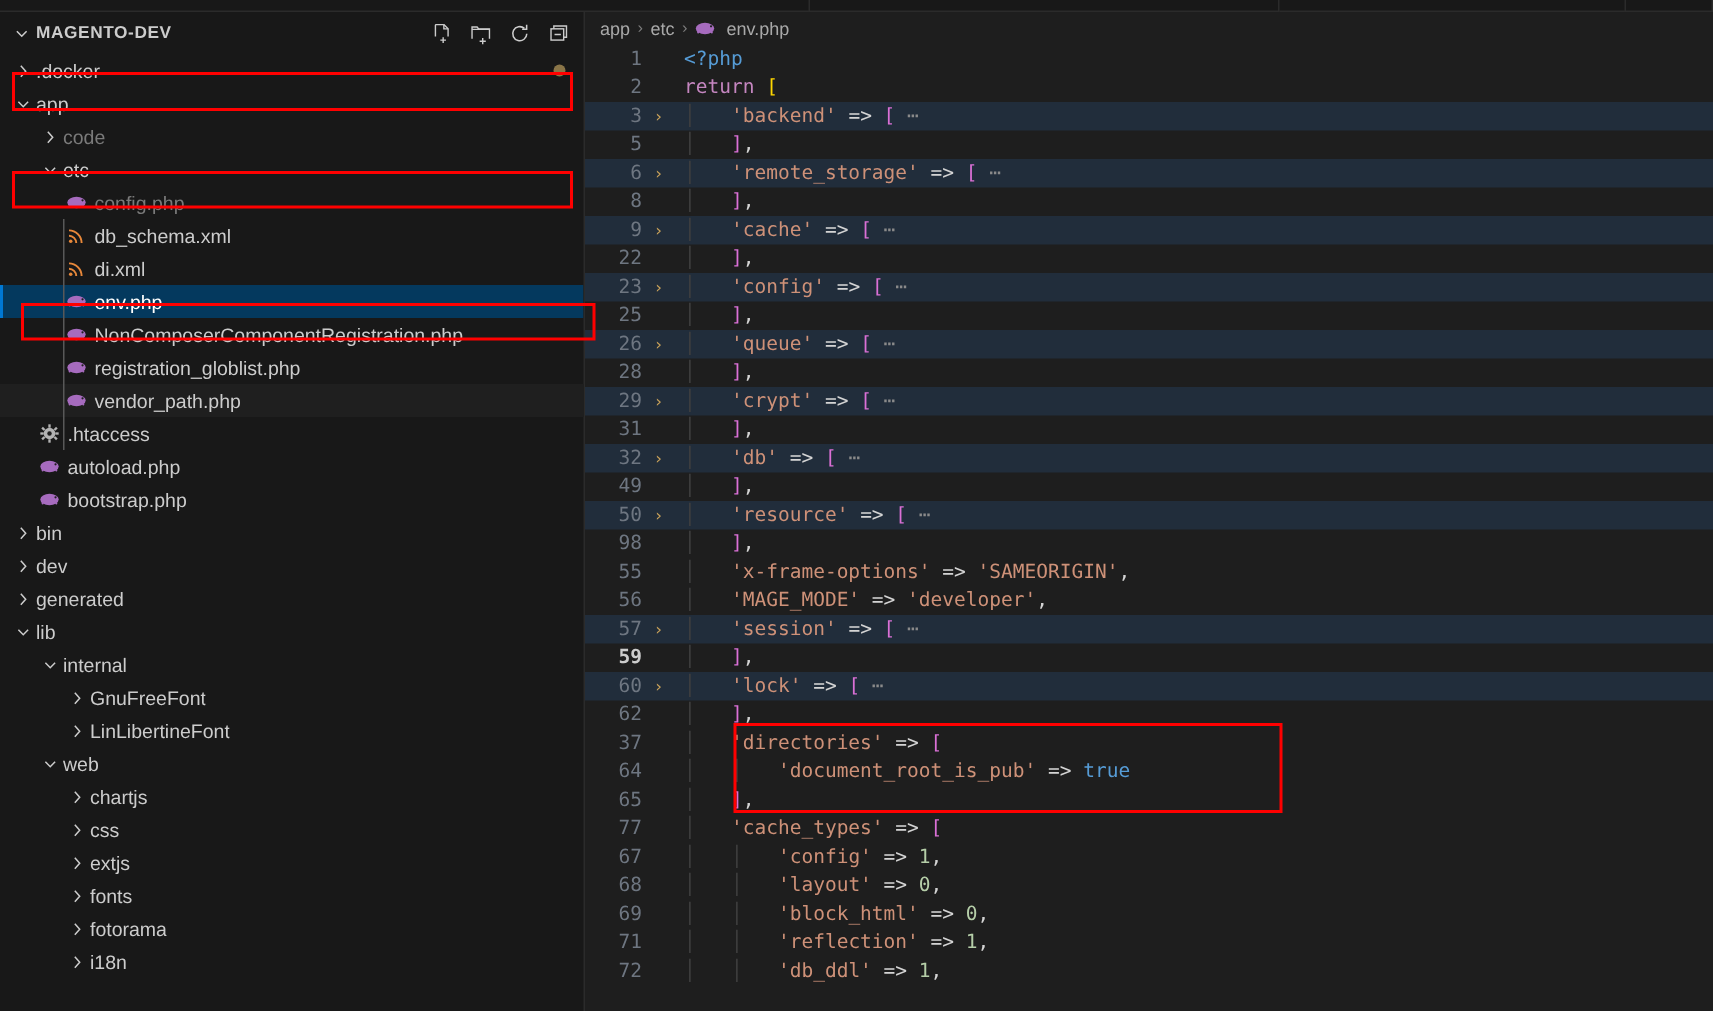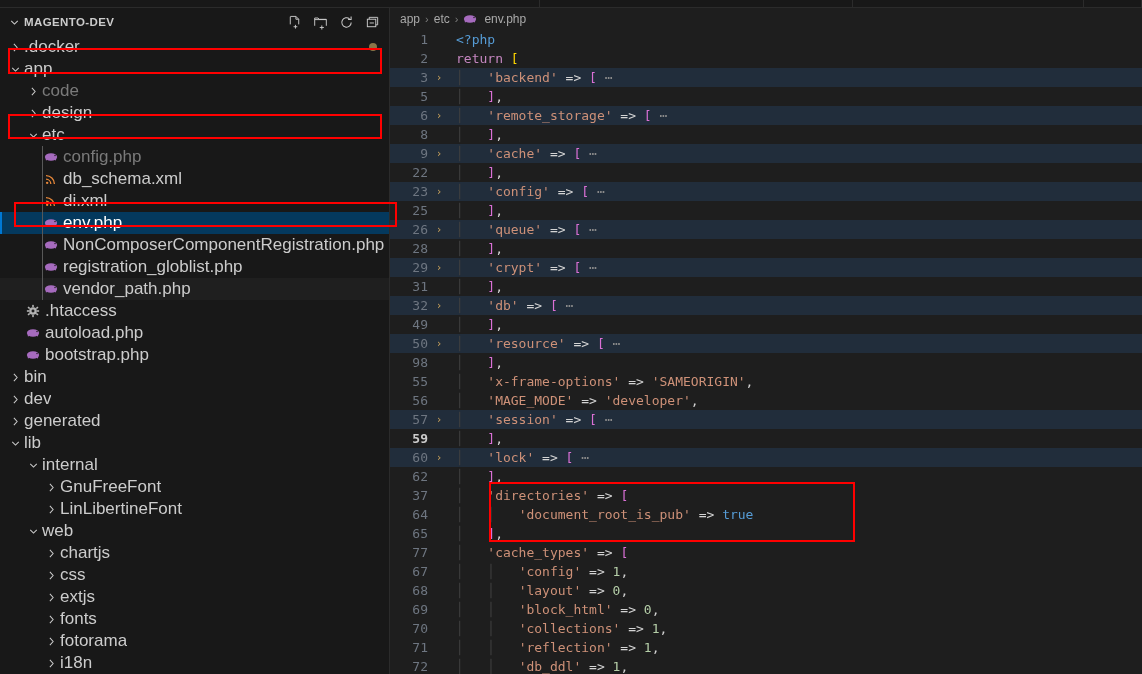--- a/index.html
+++ b/index.html
@@ -33,21 +33,21 @@
     font-size:11.5px; font-weight:bold; color:#cccccc;
     letter-spacing:.4px; margin-left:2px; white-space:nowrap;
   }
   .sb-chev { width:16px; height:16px; display:flex; align-items:center; justify-content:center; color:#cccccc; flex:0 0 16px; }
   .sb-actions { margin-left:auto; display:flex; gap:9px; align-items:center; }
   .sb-actions .act { width:17px; height:17px; display:flex; align-items:center; justify-content:center; color:#cccccc; cursor:pointer; }
 
   .tree { flex:1 1 auto; overflow:hidden; position:relative; }
   .row {
     height:22px; display:flex; align-items:center;
-    font-size:17px; color:#cccccc; white-space:nowrap;
+    font-size:13px; color:#cccccc; white-space:nowrap;
     position:relative; cursor:pointer;
   }
   .row.dim   { color:#7a7a7a;align-items:center; }
   .row.hover { background:#1f1f1f; }
   .row.selected { background:#04395e; color:#ffffff; }
   .row.selected::before {
     content:""; position:absolute; left:0; top:0; bottom:0; width:2px; background:#0078d4;
   }
   .tw { width:18px; flex:0 0 18px; display:flex; align-items:center; justify-content:center; color:#cccccc; }
   .ficon { width:18px; flex:0 0 18px; display:flex; align-items:center; justify-content:center; margin-right:3px; }
@@ -175,29 +175,20 @@
             <span class="lbl">app</span>
           </div>
           <div class="row dim">
             <span style="flex: 0 0 24px;"></span>
             <span class="tw">
               <svg width="13" height="13" viewBox="0 0 16 16" fill="none" stroke="currentColor" stroke-width="1.25">
                 <path d="M6 3.5l4 4.5-4 4.5"></path>
               </svg>
             </span>
             <span class="lbl">code</span>
-          </div>
-          <div class="row">
-            <span style="flex: 0 0 24px;"></span>
-            <span class="tw">
-              <svg width="13" height="13" viewBox="0 0 16 16" fill="none" stroke="currentColor" stroke-width="1.25">
-                <path d="M6 3.5l4 4.5-4 4.5"></path>
-              </svg>
-            </span>
-            <span class="lbl">design</span>
           </div>
           <div class="row">
             <span style="flex: 0 0 24px;"></span>
             <span class="tw">
               <svg width="13" height="13" viewBox="0 0 16 16" fill="none" stroke="currentColor" stroke-width="1.25">
                 <path d="M4 6l4 4 4-4"></path>
               </svg>
             </span>
             <span class="lbl">etc</span>
           </div>
@@ -500,21 +491,20 @@
           <div class="cline"><span class="lnum active">59</span><span class="fchev"></span><span class="ctext"><span class="indentg">│   </span><span class="t-brk2">]</span><span class="t-op">,</span></span></div>
           <div class="cline fold"><span class="lnum">60</span><span class="fchev">›</span><span class="ctext"><span class="indentg">│   </span><span class="t-str">'lock'</span><span class="t-op"> =&gt; </span><span class="t-brk2">[</span><span class="t-fold"> ⋯</span></span></div>
           <div class="cline"><span class="lnum">62</span><span class="fchev"></span><span class="ctext"><span class="indentg">│   </span><span class="t-brk2">]</span><span class="t-op">,</span></span></div>
           <div class="cline"><span class="lnum">37</span><span class="fchev"></span><span class="ctext"><span class="indentg">│   </span><span class="t-str">'directories'</span><span class="t-op"> =&gt; </span><span class="t-brk2">[</span></span></div>
           <div class="cline"><span class="lnum">64</span><span class="fchev"></span><span class="ctext"><span class="indentg">│   │   </span><span class="t-str">'document_root_is_pub'</span><span class="t-op"> =&gt; </span><span class="t-tag">true</span></span></div>
           <div class="cline"><span class="lnum">65</span><span class="fchev"></span><span class="ctext"><span class="indentg">│   </span><span class="t-brk2">]</span><span class="t-op">,</span></span></div>
           <div class="cline"><span class="lnum">77</span><span class="fchev"></span><span class="ctext"><span class="indentg">│   </span><span class="t-str">'cache_types'</span><span class="t-op"> =&gt; </span><span class="t-brk2">[</span></span></div>
           <div class="cline"><span class="lnum">67</span><span class="fchev"></span><span class="ctext"><span class="indentg">│   │   </span><span class="t-str">'config'</span><span class="t-op"> =&gt; </span><span class="t-num">1</span><span class="t-op">,</span></span></div>
           <div class="cline"><span class="lnum">68</span><span class="fchev"></span><span class="ctext"><span class="indentg">│   │   </span><span class="t-str">'layout'</span><span class="t-op"> =&gt; </span><span class="t-num">0</span><span class="t-op">,</span></span></div>
           <div class="cline"><span class="lnum">69</span><span class="fchev"></span><span class="ctext"><span class="indentg">│   │   </span><span class="t-str">'block_html'</span><span class="t-op"> =&gt; </span><span class="t-num">0</span><span class="t-op">,</span></span></div>
-          <div class="cline"><span class="lnum">70</span><span class="fchev"></span><span class="ctext"><span class="indentg">│   │   </span><span class="t-str">'collections'</span><span class="t-op"> =&gt; </span><span class="t-num">1</span><span class="t-op">,</span></span></div>
           <div class="cline"><span class="lnum">71</span><span class="fchev"></span><span class="ctext"><span class="indentg">│   │   </span><span class="t-str">'reflection'</span><span class="t-op"> =&gt; </span><span class="t-num">1</span><span class="t-op">,</span></span></div>
           <div class="cline"><span class="lnum">72</span><span class="fchev"></span><span class="ctext"><span class="indentg">│   │   </span><span class="t-str">'db_ddl'</span><span class="t-op"> =&gt; </span><span class="t-num">1</span><span class="t-op">,</span></span></div>
         </div>
     </div>
   </div>
 
   <div id="annots">
       <div class="annot" style="left: 8px; top: 48px; width: 374px; height: 26px; border-color: rgb(255, 0, 0);"></div>
       <div class="annot" style="left: 8px; top: 114px; width: 374px; height: 25px; border-color: rgb(255, 0, 0);"></div>
       <div class="annot" style="left: 14px; top: 202px; width: 383px; height: 25px; border-color: rgb(255, 0, 0);"></div>

